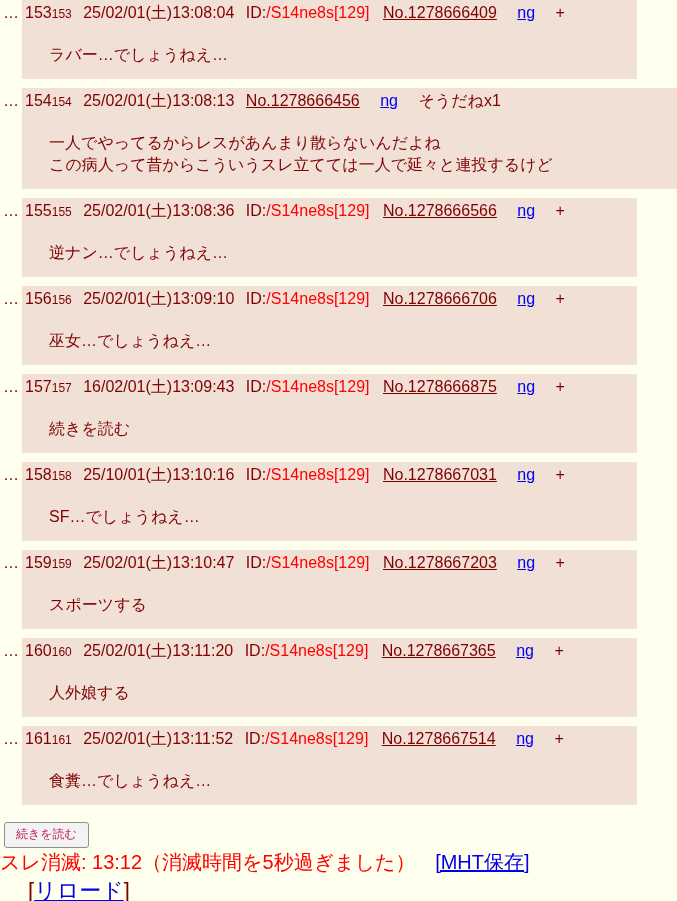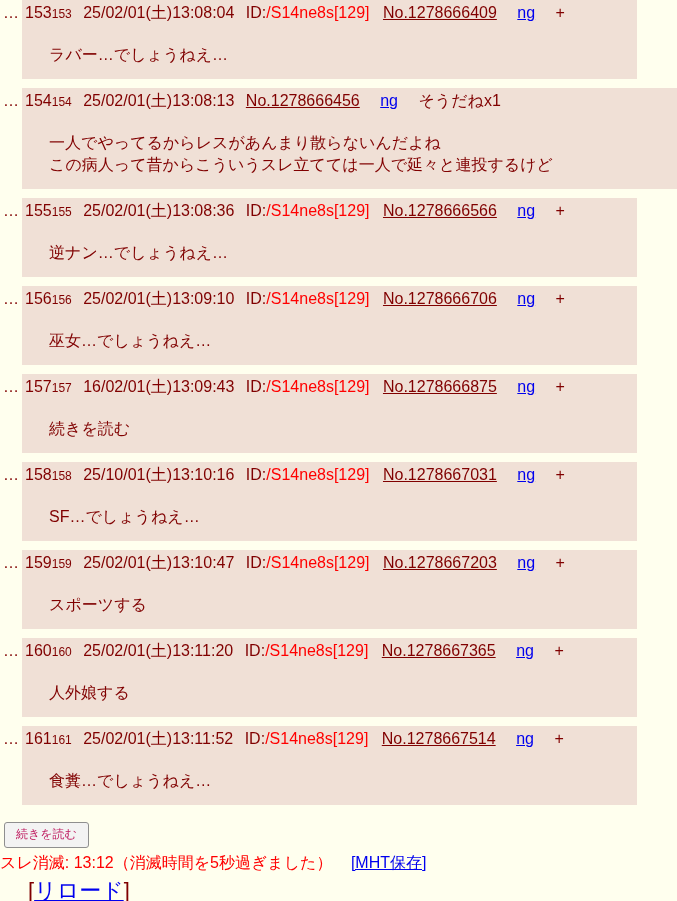--- a/index.html
+++ b/index.html
@@ -76,21 +76,21 @@
     font-family: Liberation Mono, monospace;
     font-size: 12px;
     color: #be185d;
     background: #F3F3F3;
     border: 1px solid #8F8F8F;
     border-radius: 3px;
     cursor: pointer;
   }
   .expire-line {
     margin-top: 3px;
-    font-size: 16px;
+    font-size: 20px;
     line-height: 19px;
     color: #FF0000;
     white-space: nowrap;
   }
   .mht-link {
     color: #0000EE;
     text-decoration: underline;
     margin-left: 14px;
     cursor: pointer;
   }

